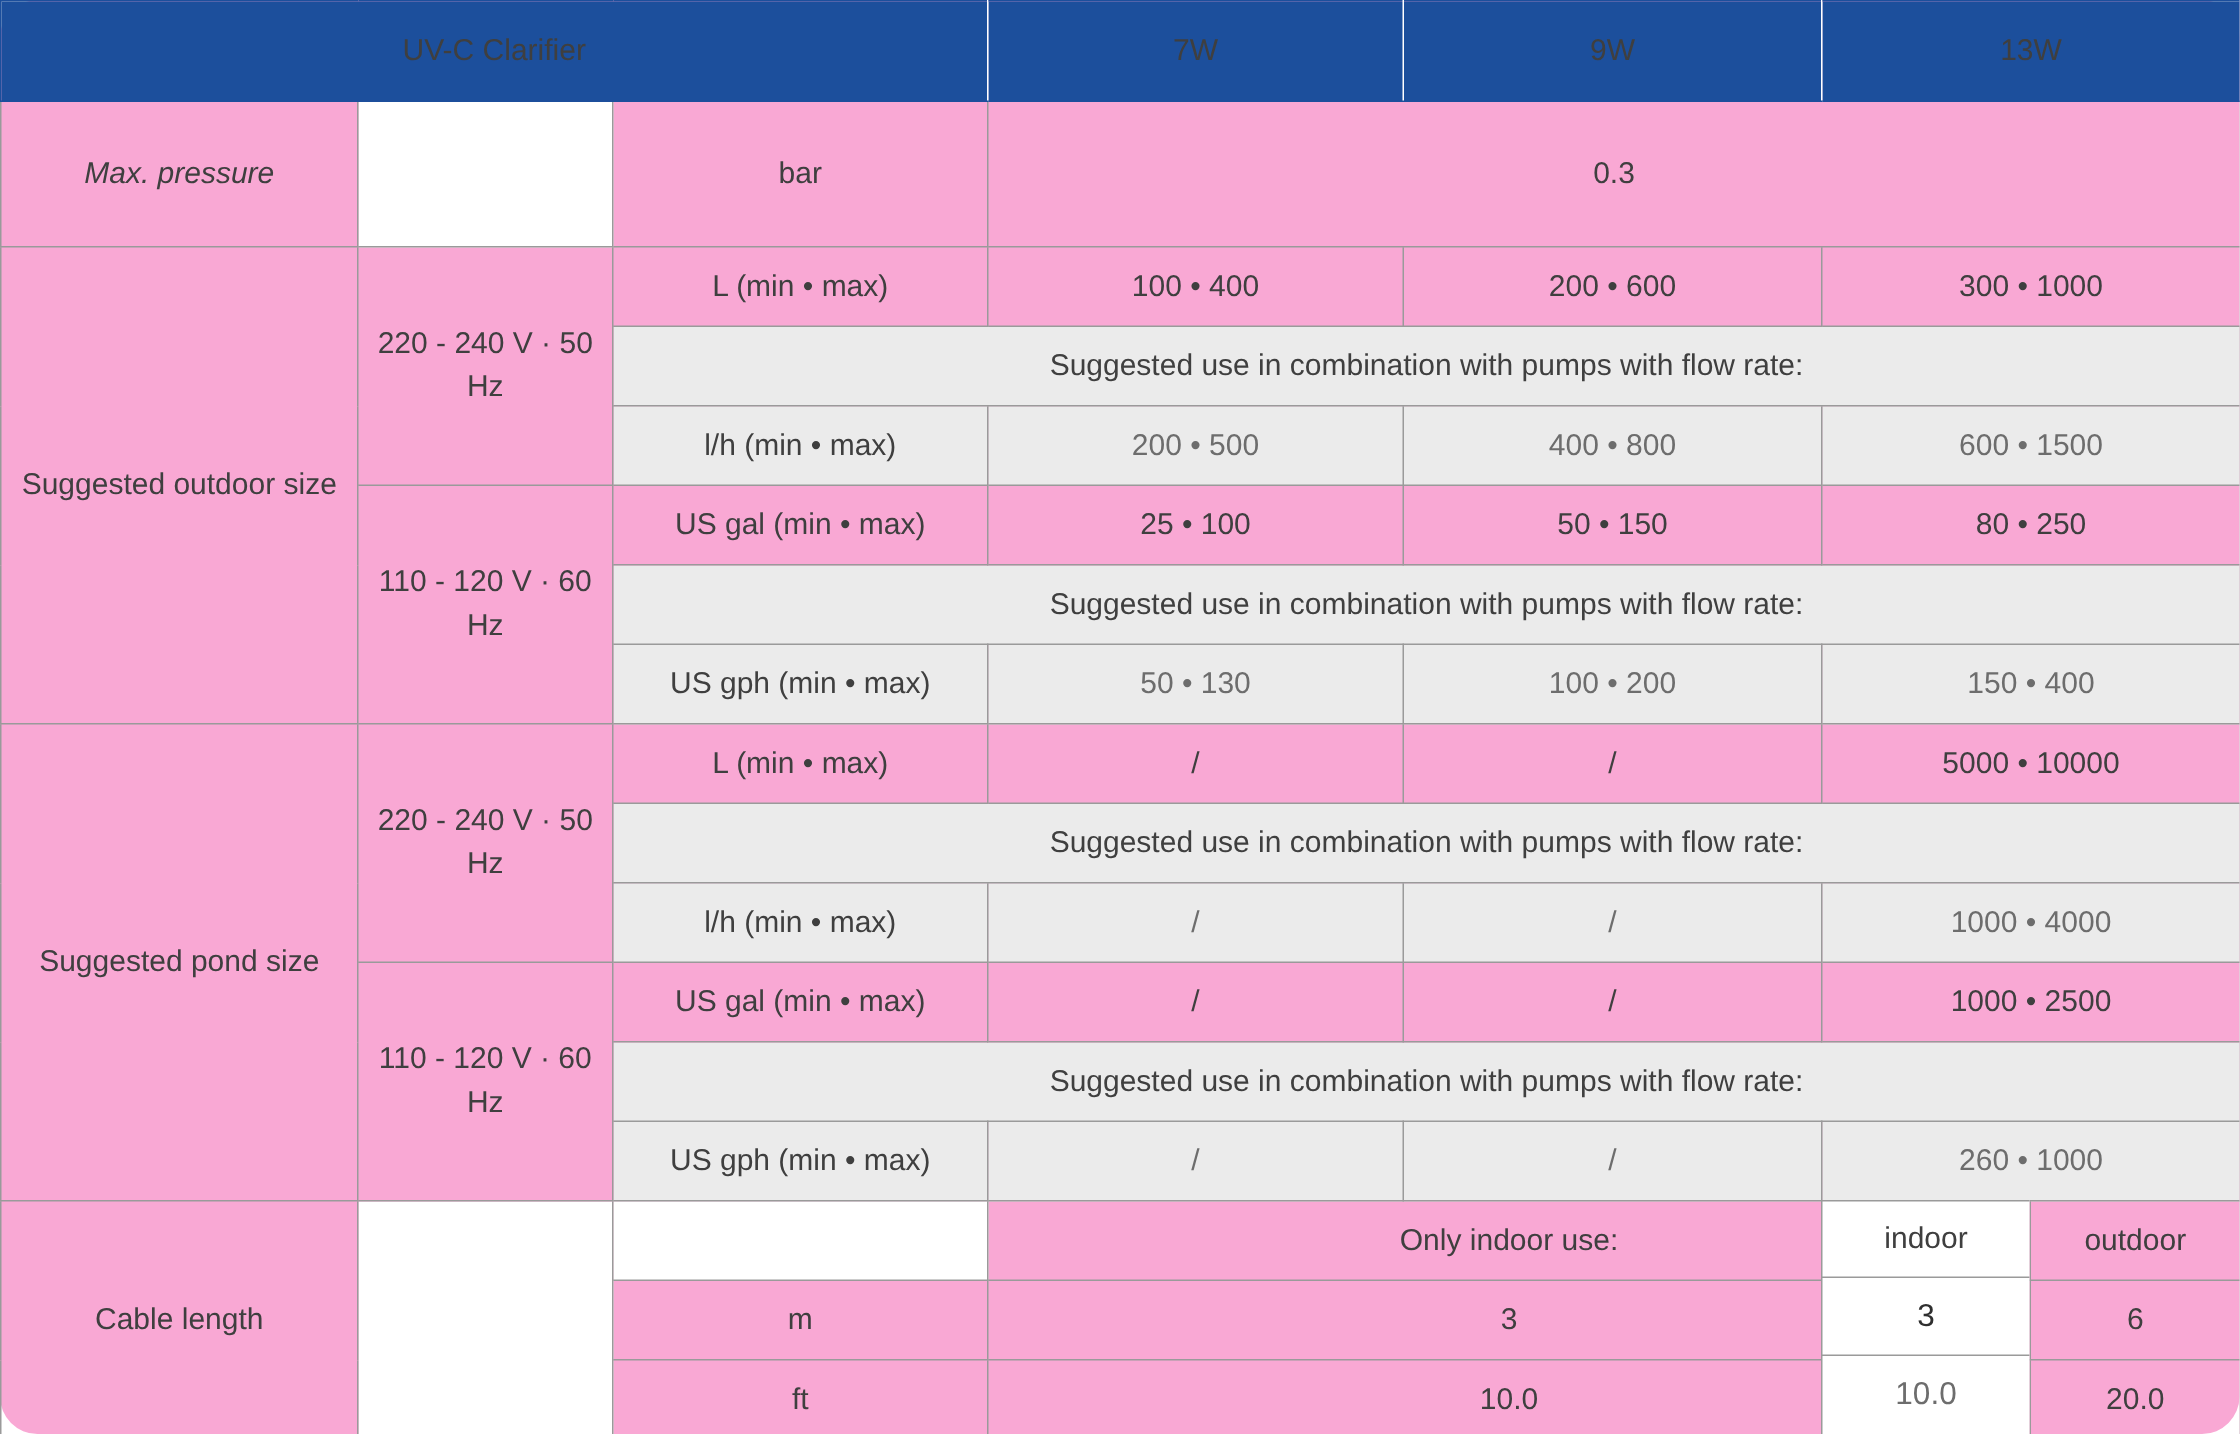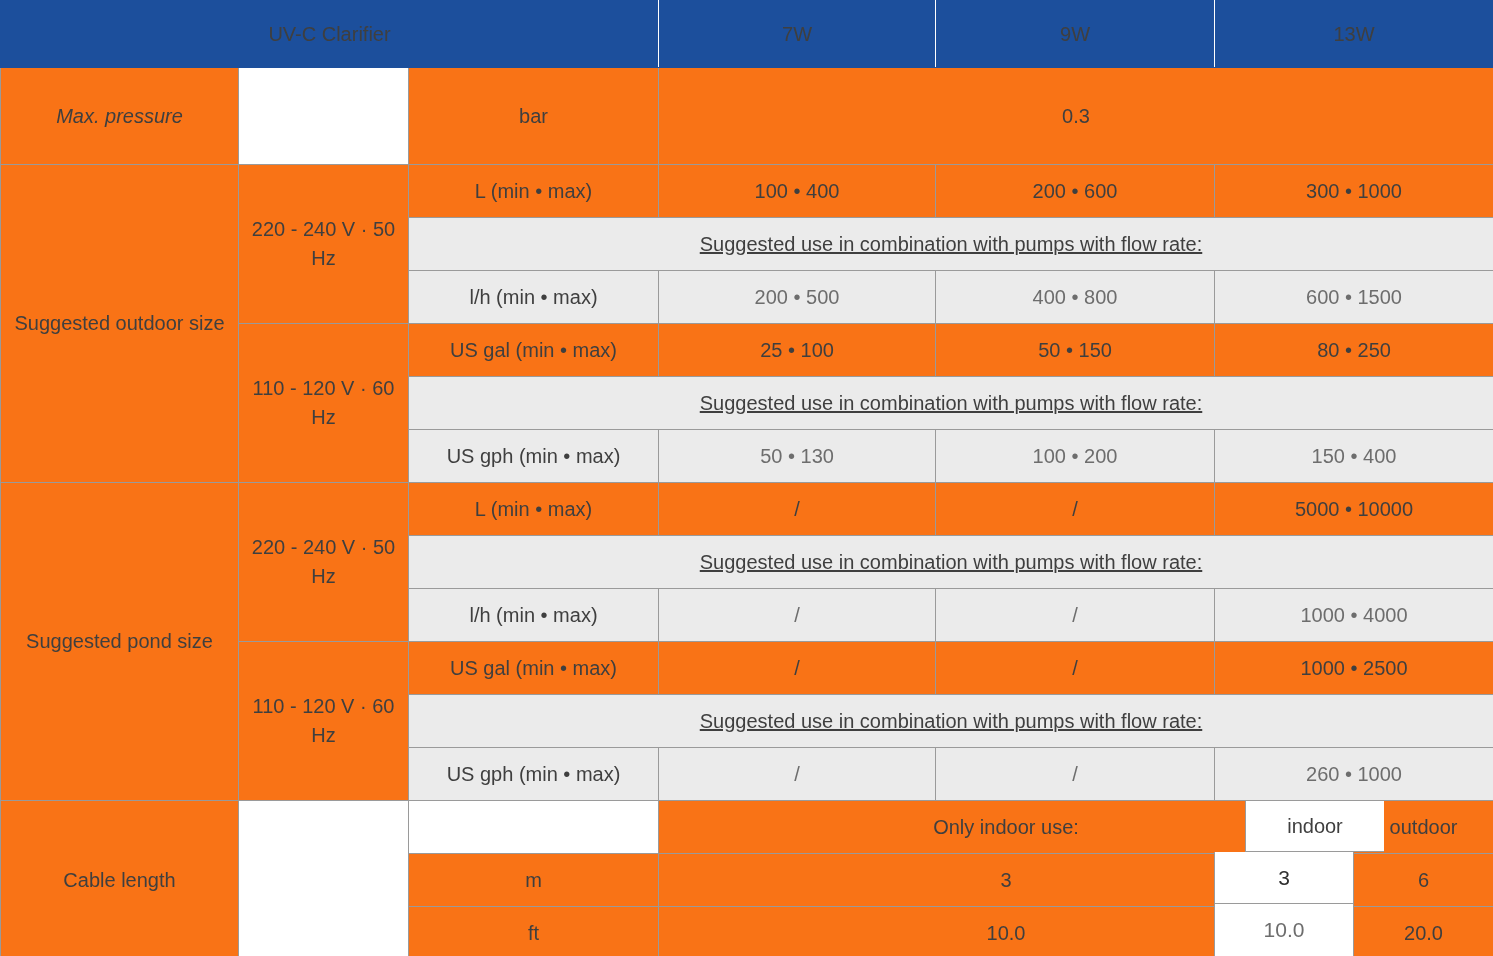--- a/index.html
+++ b/index.html
@@ -10,21 +10,22 @@
   body {
     font-family: "Liberation Sans", sans-serif;
     color: #231f20;
     -webkit-font-smoothing: antialiased;
   }
   #sheet {
     width: 1493px;
     height: 956px;
     position: relative;
     box-sizing: border-box;
-    background: #f97316;
+    background: #f9a8d4;
+    border-radius: 25px;
   }
   table.spec {
     border-collapse: collapse;
     width: 1493px;
     table-layout: fixed;
   }
   table.spec td, table.spec th {
     border: 1px solid #9a9a9a;
     padding: 0;
     margin: 0;
@@ -72,21 +73,20 @@
   .shaded {
     background: #ebebeb;
   }
   .shaded .valcell, .shaded.valcell {
     color: #6d6d6d;
   }
   .notecell {
     background: #ebebeb;
     font-size: 20px;
     color: #3a3a3a;
-    text-decoration: underline;
   }
   .muted {
     color: #6d6d6d;
   }
   .blankcell {
     background: #ffffff;
   }
   .h-tall { height: 96px; font-style: italic; }
   .h-std { height: 52px; }
   .h-note { height: 52px; }
@@ -207,17 +207,17 @@
   </tr>
   <tr>
     <td class="unitcell h-std">ft</td>
     <td class="valcell muted" colspan="3">10.0</td>
     <td class="valcell muted">20.0</td>
   </tr>
 </tbody>
     </table>
 
 <div style="position:absolute; left:1214px; top:800px; width:139px; height:156px; pointer-events:none;">
-  <div style="position:absolute; left:0; top:0; width:139px; height:52px; background:#fff; border-left:1px solid #9a9a9a; border-top:1px solid #9a9a9a; border-bottom:1px solid #9a9a9a; box-sizing:border-box; display:flex; align-items:center; justify-content:center; font-size:20px; color:#3f3f3f;margin-left:31px;">indoor</div>
+  <div style="position:absolute; left:0; top:0; width:139px; height:52px; background:#fff; border-left:1px solid #9a9a9a; border-top:1px solid #9a9a9a; border-bottom:1px solid #9a9a9a; box-sizing:border-box; display:flex; align-items:center; justify-content:center; font-size:20px; color:#3f3f3f;">indoor</div>
   <div style="position:absolute; left:0; top:52px; width:139px; height:52px; background:#fff; border-left:1px solid #9a9a9a; border-bottom:1px solid #9a9a9a; box-sizing:border-box; display:flex; align-items:center; justify-content:center; font-size:21px; color:#2f2f2f;">3</div>
   <div style="position:absolute; left:0; top:104px; width:139px; height:52px; background:#fff; border-left:1px solid #9a9a9a; box-sizing:border-box; display:flex; align-items:center; justify-content:center; font-size:21px; color:#6d6d6d;">10.0</div>
 </div>
 </div>
 
 </body></html>

